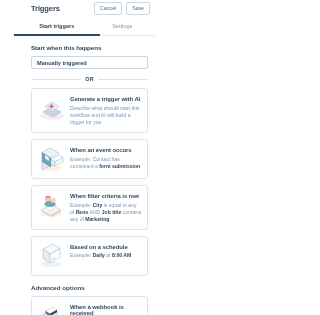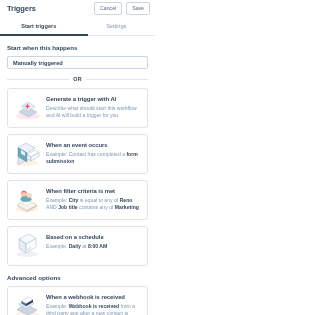--- a/index.html
+++ b/index.html
@@ -13,20 +13,21 @@
     overflow: hidden;
   }
 
   .app {
     width: 155px;
     height: 315px;
     position: relative;
     background: #ffffff;
     display: flex;
     flex-direction: column;
+    padding-left: 24px;
   }
 
   
   .header {
     height: 17px;
     flex: 0 0 17px;
     display: flex;
     align-items: center;
     justify-content: space-between;
     padding: 0 5px 0 7px;

